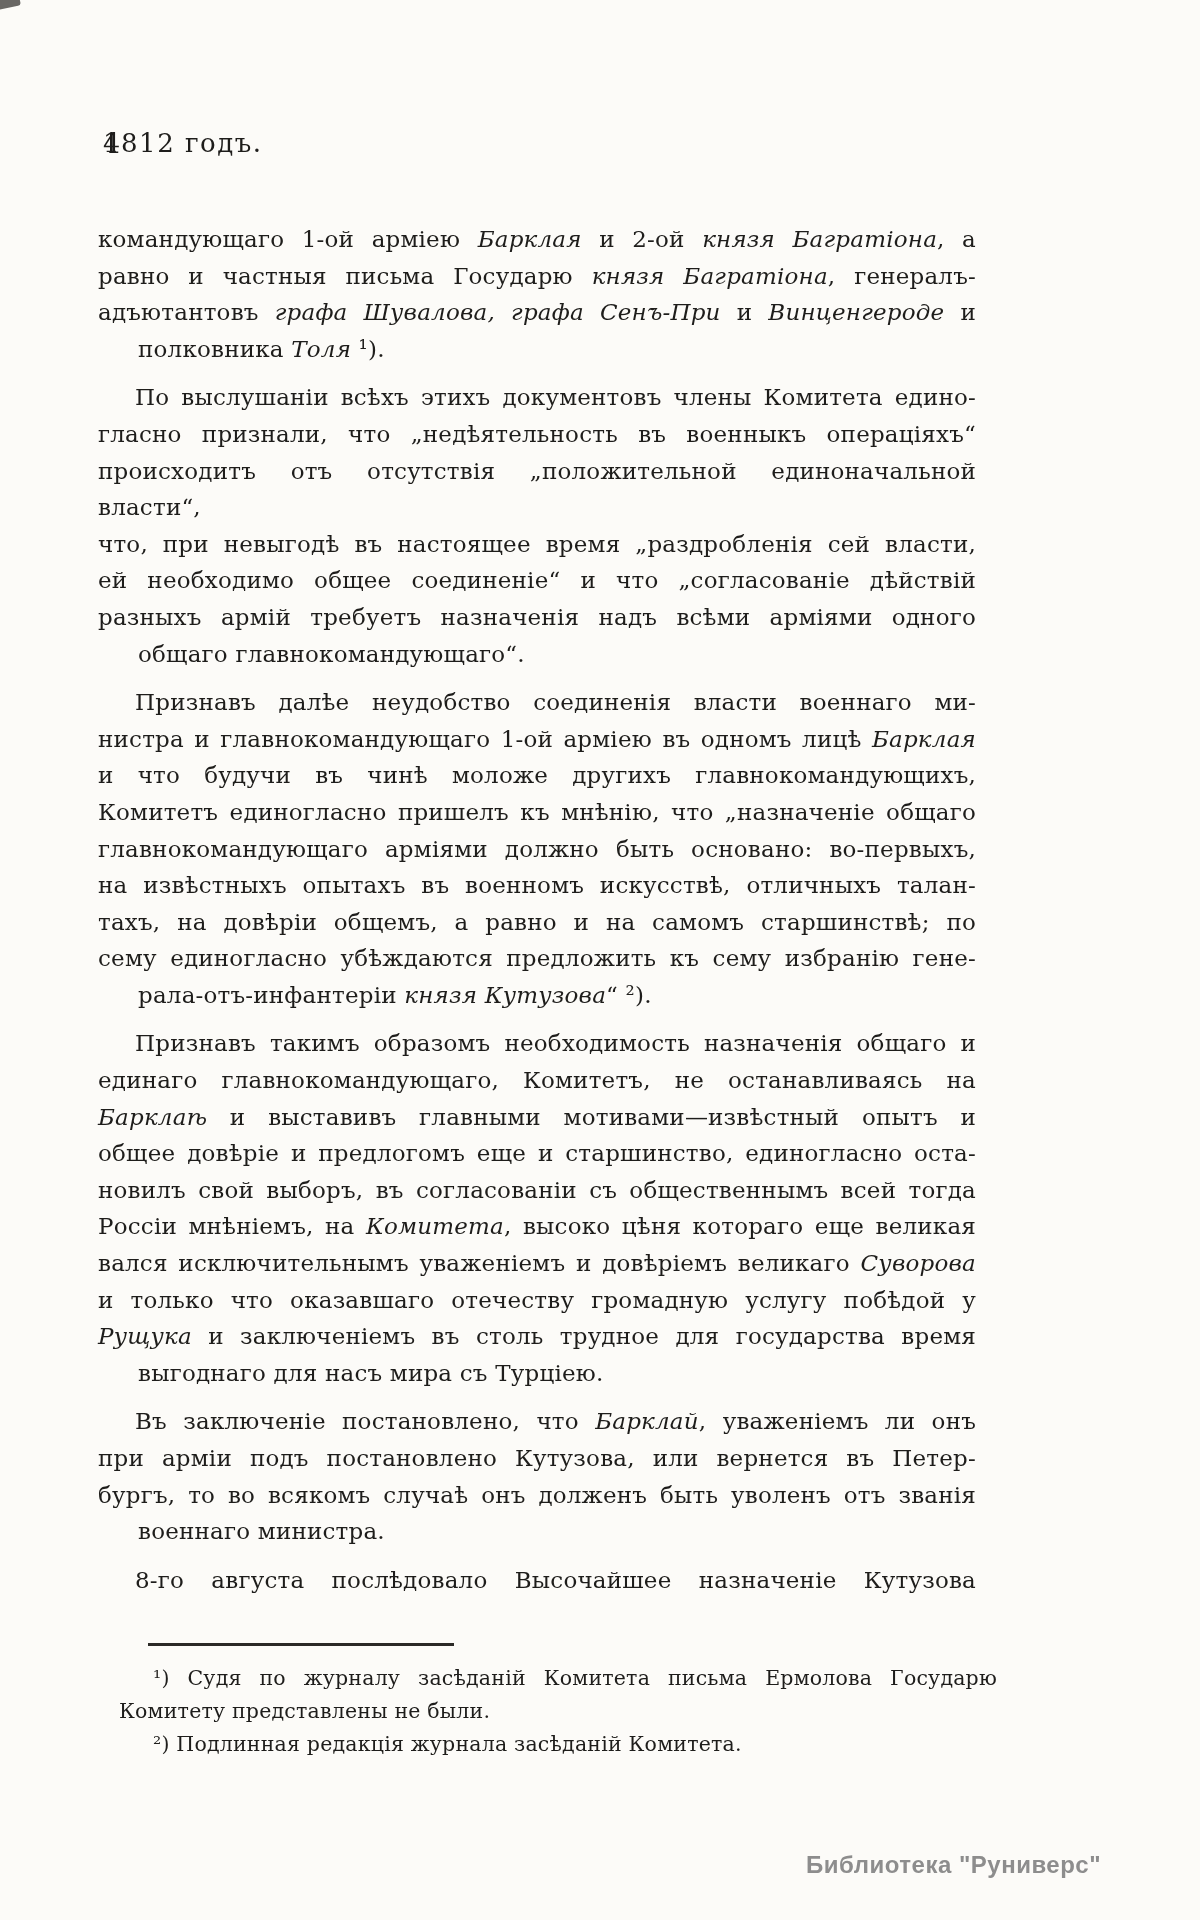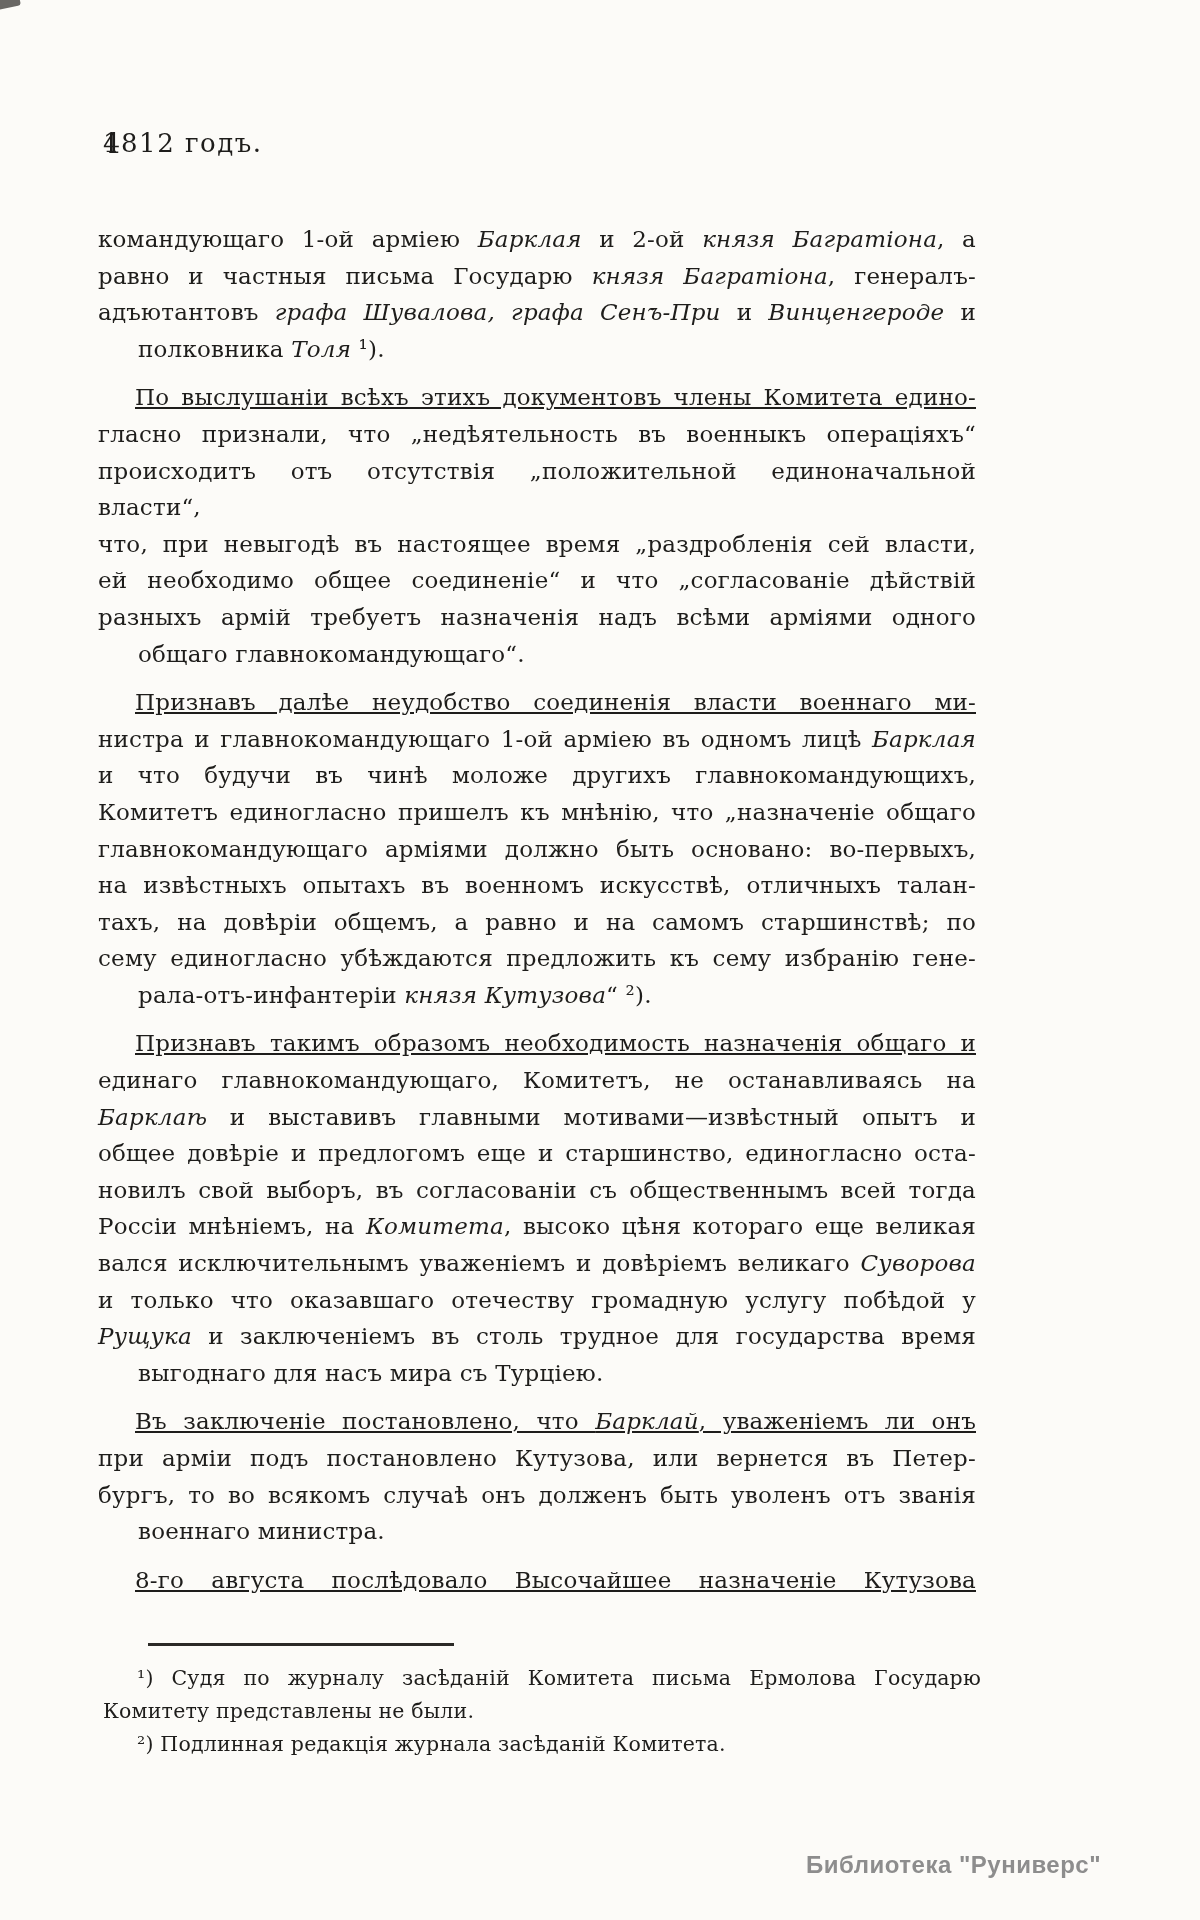--- a/index.html
+++ b/index.html
@@ -28,29 +28,29 @@
   .para { margin:0 0 12px 0; }
   .line {
     font-size:23px;
     line-height:36.6px;
     letter-spacing:.2px;
     text-align:justify;
     -moz-text-align-last:justify;
     text-align-last:justify;
   }
   .line.last { text-align-last:left;margin-left:40px; -moz-text-align-last:left; }
-  .line.indent { text-indent:37px;text-decoration:underline; }
+  .line.indent { text-indent:37px; }
   .it { font-style:italic; }
 
   .footnote-rule {
     position:absolute; left:148px; top:1643px;
     width:306px; height:0;
     border-top:3px solid #2b2a27;
   }
-  .footnotes { position:absolute; left:103px; top:1662px; width:878px; }
+  .footnotes { position:absolute; left:119px; top:1662px; width:878px; }
   .fpara { margin:0; }
   .fline {
     font-size:20.5px;
     line-height:33px;
     letter-spacing:.2px;
     text-align:justify;
     -moz-text-align-last:justify;
     text-align-last:justify;
   }
   .fline.last { text-align-last:left; -moz-text-align-last:left; }

